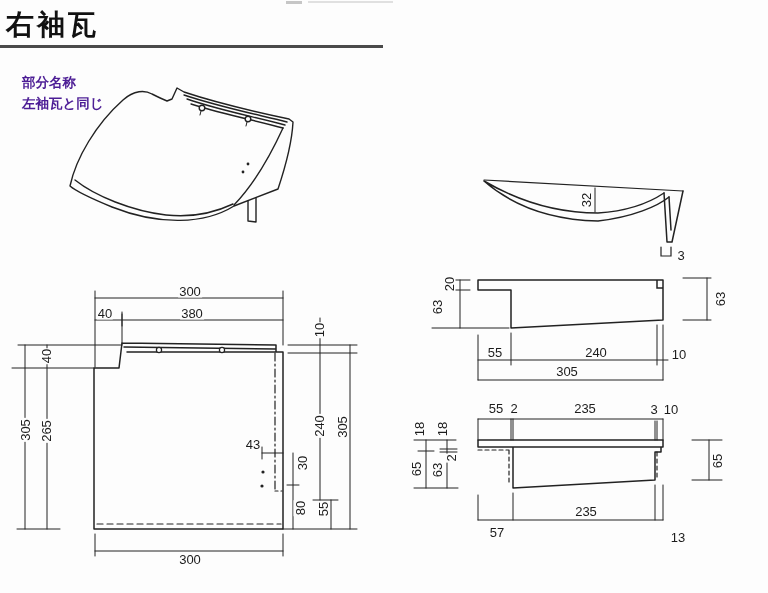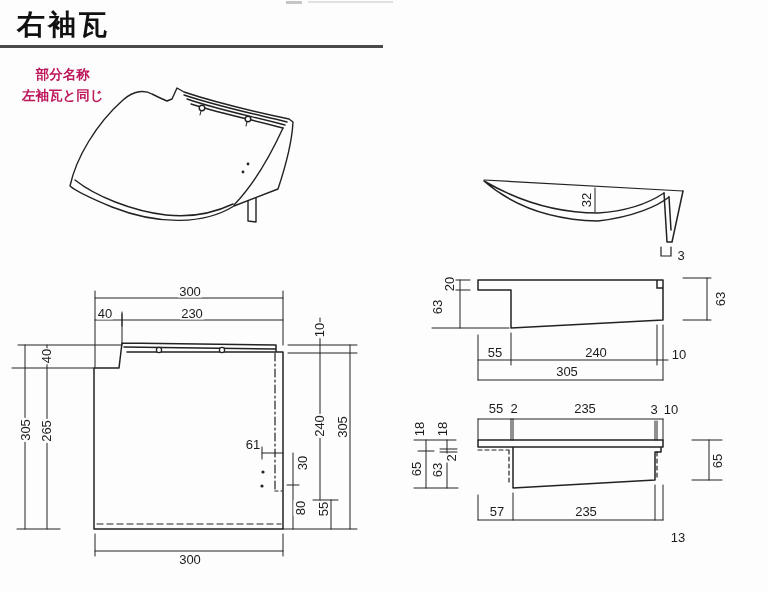--- a/index.html
+++ b/index.html
@@ -1,22 +1,22 @@
 <!DOCTYPE html>
 <html><head>
 <meta charset="utf-8">
 <style>
   html,body{margin:0;padding:0;background:#e8e8e8;}
   .sheet{position:relative;width:768px;height:593px;background:#fdfdfd;overflow:hidden;
          font-family:"Liberation Sans", sans-serif;color:#1c1c1c;}
-  .title{position:absolute;left:17px;top:6px;font-size:28px;font-weight:bold;
+  .title{position:absolute;left:6px;top:6px;font-size:28px;font-weight:bold;
          letter-spacing:3px;font-family:Liberation Serif, serif;color:#111;}
   .rule{position:absolute;left:0;top:45px;width:383px;height:2.5px;background:#4a4a4a;}
-  .notes{position:absolute;left:22px;top:64px;font-size:13.5px;font-weight:600;
-         line-height:21px;color:#be185d;text-align:center;}
+  .notes{position:absolute;left:22px;top:72px;font-size:13.5px;font-weight:600;
+         line-height:21px;color:#4c1d95;}
   .artifact-a{position:absolute;left:286px;top:1px;width:16px;height:3px;background:#c6c6c6;}
   .artifact-b{position:absolute;left:308px;top:1px;width:85px;height:2px;background:#e0e0e0;}
   svg{position:absolute;left:0;top:0;}
   .d{position:absolute;font-size:13px;line-height:1;white-space:nowrap;
      background:#fdfdfd;padding:0 1px;transform:translate(-50%,-50%);color:#1c1c1c;}
   .d.v{transform:translate(-50%,-50%) rotate(-90deg);}
 </style>
 </head>
 <body>
 
@@ -98,28 +98,28 @@
         M655,421 L655,440 M657,421 L657,440 M663,419 L663,440
         M414,440 L456,440 M418,451 L434,451 M440,449 L457,449 M440,452 L457,452 M414,488 L458,488
         M426,440 L426,488 M447,440 L447,488
         M692,440 L722,440 M692,480 L722,480 M709,440 L709,480
         M478,495 L478,520 M513,493 L513,520 M655,485 L655,520 M663,485 L663,520 M478,520 L663,520"></path>
     </g>
   </svg>
 
   <span class="d" style="left:190px;top:291px">300</span>
   <span class="d" style="left:105px;top:313px">40</span>
-  <span class="d" style="left:192px;top:313px">230</span>
+  <span class="d" style="left:192px;top:313px">380</span>
   <span class="d v" style="left:25px;top:430px">305</span>
   <span class="d v" style="left:46px;top:356px">40</span>
   <span class="d v" style="left:46px;top:431px">265</span>
   <span class="d v" style="left:319px;top:330px">10</span>
   <span class="d v" style="left:319px;top:426px">240</span>
   <span class="d v" style="left:342px;top:427px">305</span>
-  <span class="d" style="left:253px;top:444px">61</span>
+  <span class="d" style="left:253px;top:444px">43</span>
   <span class="d v" style="left:302px;top:463px">30</span>
   <span class="d v" style="left:300px;top:508px">80</span>
   <span class="d v" style="left:323px;top:509px">55</span>
   <span class="d" style="left:190px;top:559px">300</span>
 
   <span class="d v" style="left:586px;top:200px">32</span>
   <span class="d" style="left:681px;top:255px">3</span>
 
   <span class="d v" style="left:449px;top:284px">20</span>
   <span class="d v" style="left:437px;top:307px">63</span>
@@ -133,17 +133,17 @@
   <span class="d" style="left:514px;top:408px">2</span>
   <span class="d" style="left:585px;top:408px">235</span>
   <span class="d" style="left:654px;top:409px">3</span>
   <span class="d" style="left:671px;top:409px">10</span>
   <span class="d v" style="left:419px;top:429px">18</span>
   <span class="d v" style="left:442px;top:429px">18</span>
   <span class="d v" style="left:451px;top:458px">2</span>
   <span class="d v" style="left:437px;top:470px">63</span>
   <span class="d v" style="left:416px;top:469px">65</span>
   <span class="d v" style="left:717px;top:461px">65</span>
-  <span class="d" style="left:497px;top:511px">57</span>
+  <span class="d" style="left:497px;top:532px">57</span>
   <span class="d" style="left:586px;top:511px">235</span>
   <span class="d" style="left:678px;top:537px">13</span>
 
 </div>
 
 </body></html>

